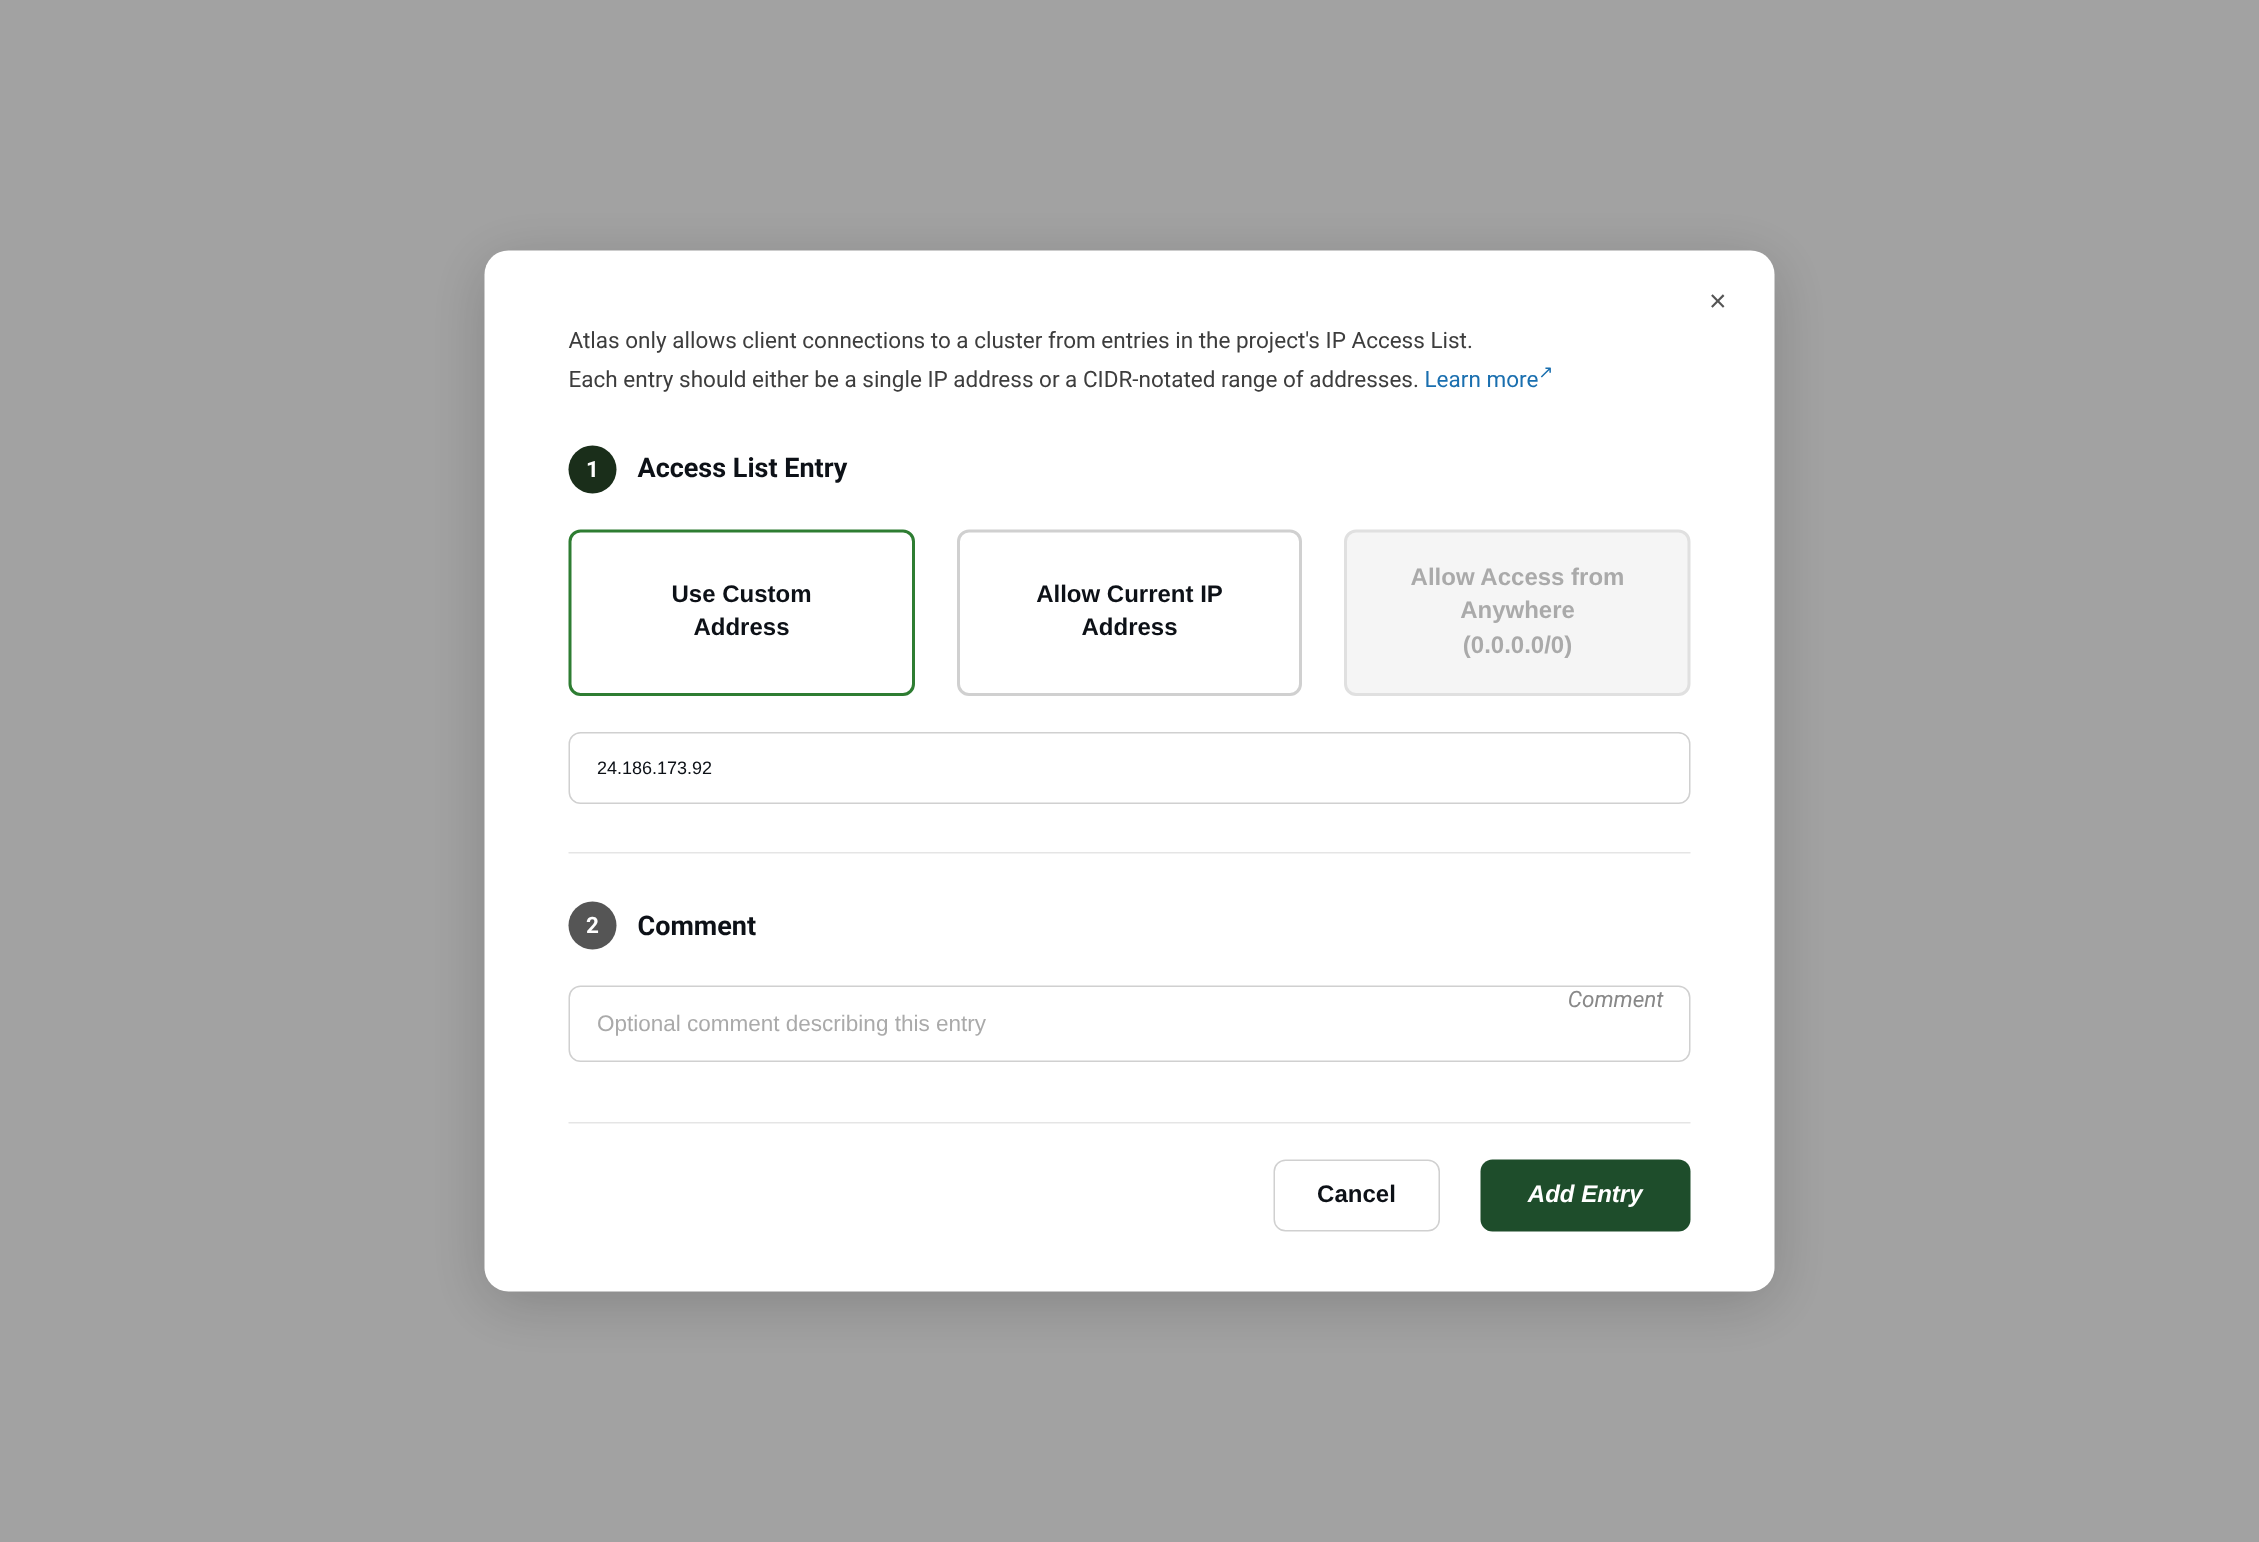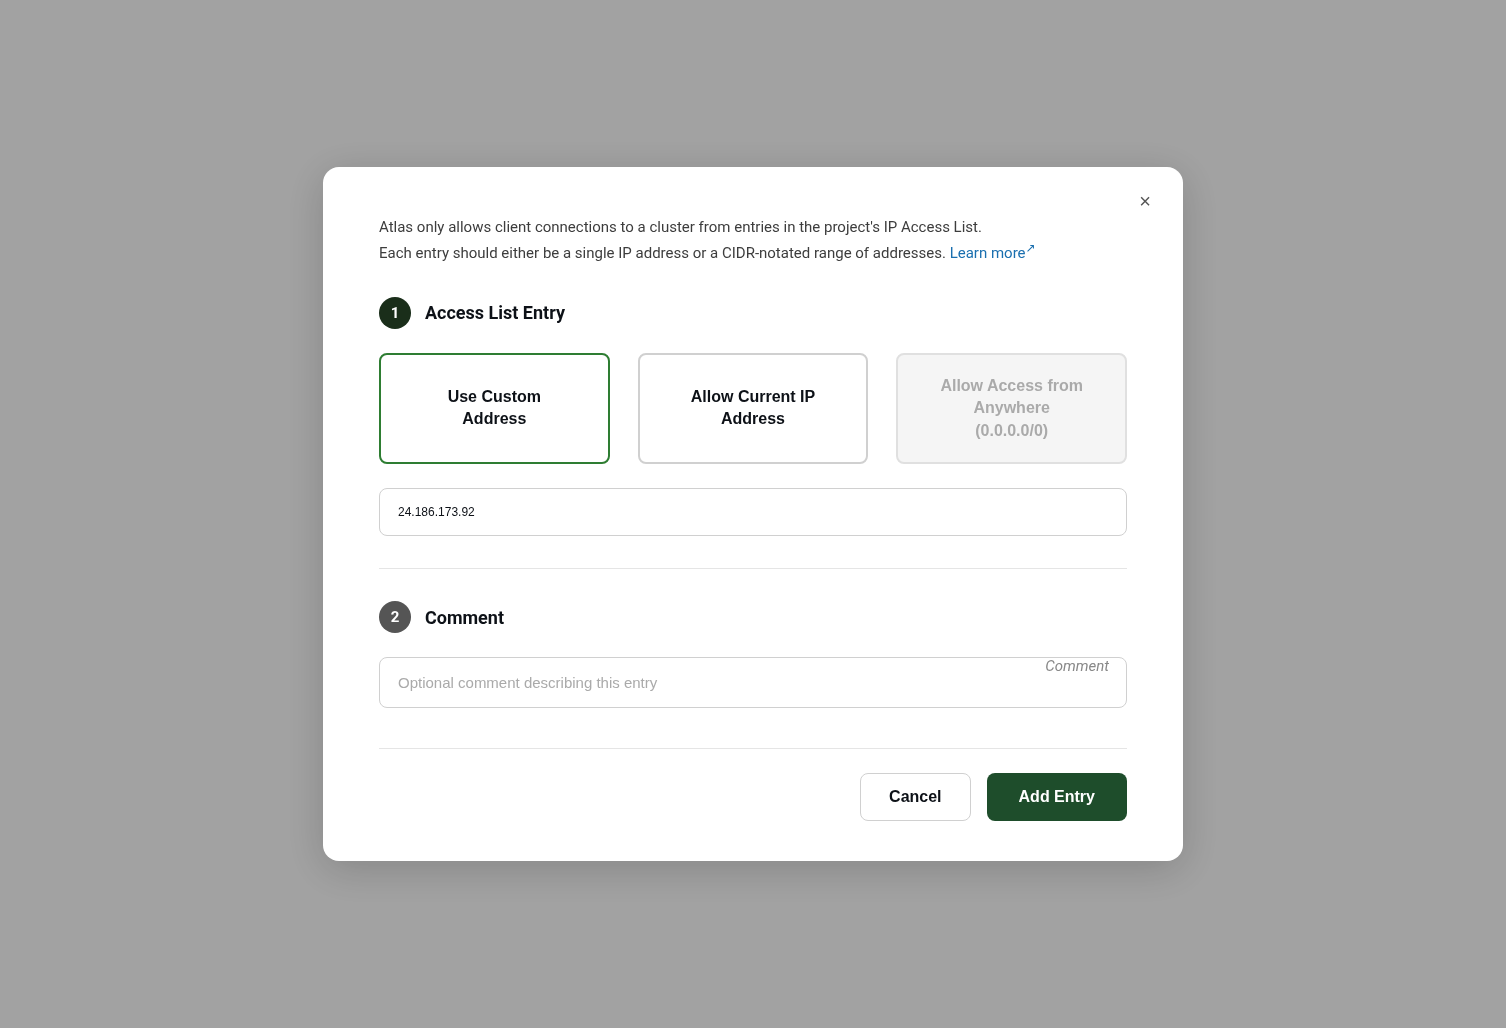--- a/index.html
+++ b/index.html
@@ -199,21 +199,21 @@
       right: 18px;
       font-size: 15px;
       font-style: italic;
       color: #888;
       pointer-events: none;
     }
 
     .modal-footer {
       display: flex;
       justify-content: flex-end;
-      gap: 16px;
+      gap: 27px;
       margin-top: 40px;
       padding-top: 24px;
       border-top: 1px solid #e5e5e5;
     }
 
     .cancel-btn {
       padding: 14px 28px;
       border: 1.5px solid #d0d0d0;
       border-radius: 8px;
       background: #fff;
@@ -225,20 +225,21 @@
 
     .add-entry-btn {
       padding: 14px 32px;
       border: none;
       border-radius: 8px;
       background: #1e4d2b;
       font-size: 16px;
       font-weight: 700;
       color: #fff;
       cursor: pointer;
+      font-style: italic;
     }
   </style>
 </head>
 <body>
 
 <div class="overlay">
   <div class="modal">
     <button class="close-btn">×</button>
 
 

